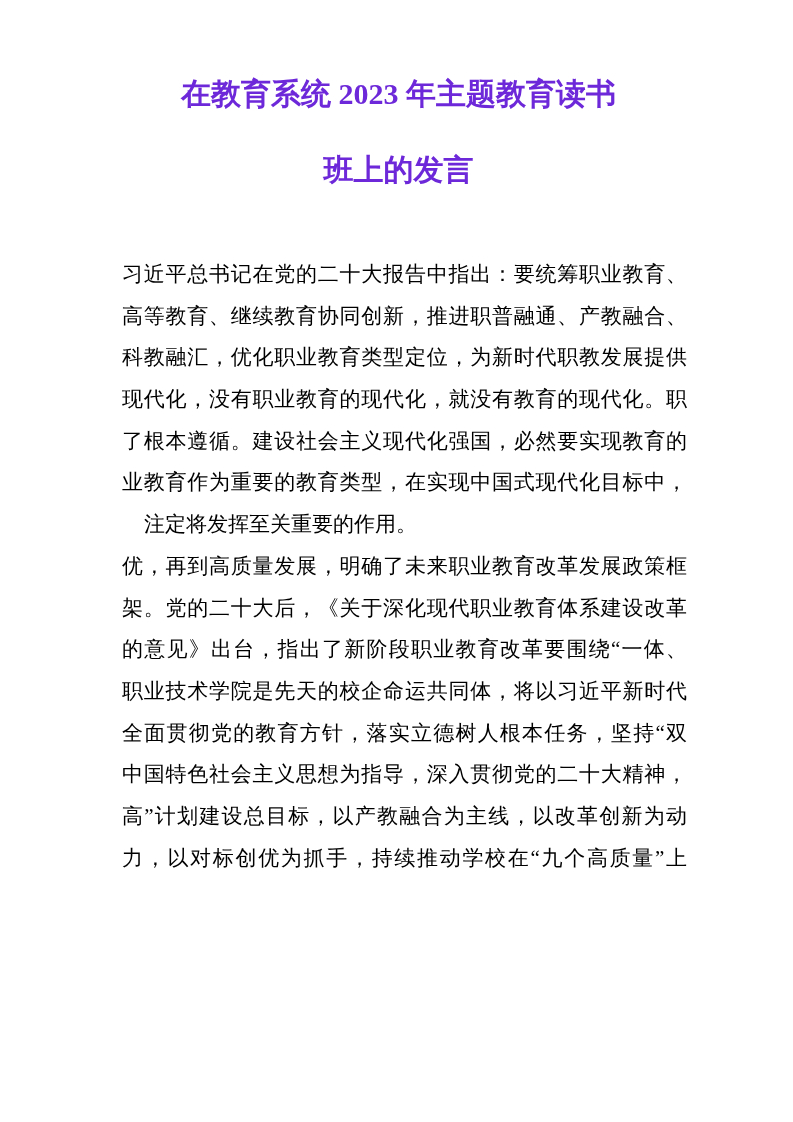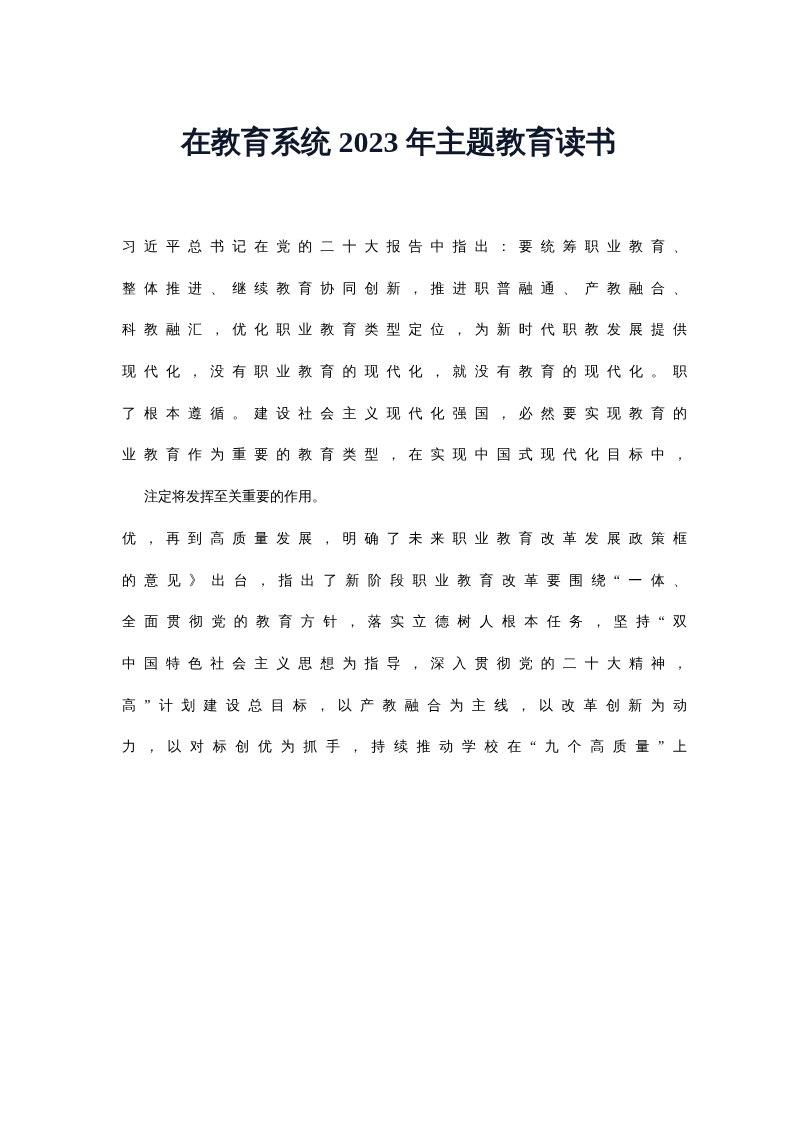--- a/index.html
+++ b/index.html
@@ -13,36 +13,36 @@
   .page {
     position: relative;
     width: 793px;
     height: 1122px;
     background: #ffffff;
     color: #000000;
     box-sizing: border-box;
     overflow: hidden;
   }
   .title-block {
-    padding: 104px 110px 0 114px;
+    padding: 56px 110px 0 114px;
     text-align: center;
     font-family: "Liberation Serif", "DejaVu Serif", serif;
     font-weight: bold;
     font-size: 30px;
     line-height: 76px;
-    color: #0f172a;
+    color: #6d28d9;
   }
   .title-line {
     white-space: pre;
   }
   .body-block {
     margin-top: 46px;
     padding: 0 106px 0 122px;
     font-family: "Liberation Serif", "DejaVu Serif", serif;
-    font-size: 14px;
+    font-size: 21px;
     color: #000000;
   }
   .line {
     height: 41.7px;
     line-height: 41.7px;
     text-align: justify;
     text-align-last: justify;
     text-justify: inter-character;
     overflow: hidden;
   }
@@ -50,34 +50,37 @@
     text-align-last: left;
     margin-left: 22px;
   }
 </style>
 </head>
 <body>
 
 <div class="page">
   <div class="title-block">
     <div class="title-line">在教育系统 2023 年主题教育读书</div>
+    <div class="title-line">班上的发言</div>
   </div>
   <div class="body-block">
 
   <div>
         <div class="line">习近平总书记在党的二十大报告中指出：要统筹职业教育、</div>
-        <div class="line">整体推进、继续教育协同创新，推进职普融通、产教融合、</div>
+        <div class="line">高等教育、继续教育协同创新，推进职普融通、产教融合、</div>
         <div class="line">科教融汇，优化职业教育类型定位，为新时代职教发展提供</div>
         <div class="line">现代化，没有职业教育的现代化，就没有教育的现代化。职</div>
         <div class="line">了根本遵循。建设社会主义现代化强国，必然要实现教育的</div>
         <div class="line">业教育作为重要的教育类型，在实现中国式现代化目标中，</div>
         <div class="line para-last">注定将发挥至关重要的作用。</div>
       </div>
       <div>
         <div class="line">优，再到高质量发展，明确了未来职业教育改革发展政策框</div>
+        <div class="line">架。党的二十大后，《关于深化现代职业教育体系建设改革</div>
         <div class="line">的意见》出台，指出了新阶段职业教育改革要围绕“一体、</div>
+        <div class="line">职业技术学院是先天的校企命运共同体，将以习近平新时代</div>
         <div class="line">全面贯彻党的教育方针，落实立德树人根本任务，坚持“双</div>
         <div class="line">中国特色社会主义思想为指导，深入贯彻党的二十大精神，</div>
         <div class="line">高”计划建设总目标，以产教融合为主线，以改革创新为动</div>
         <div class="line">力，以对标创优为抓手，持续推动学校在“九个高质量”上</div>
       </div>
     </div>
 </div>
 
 </body></html>

